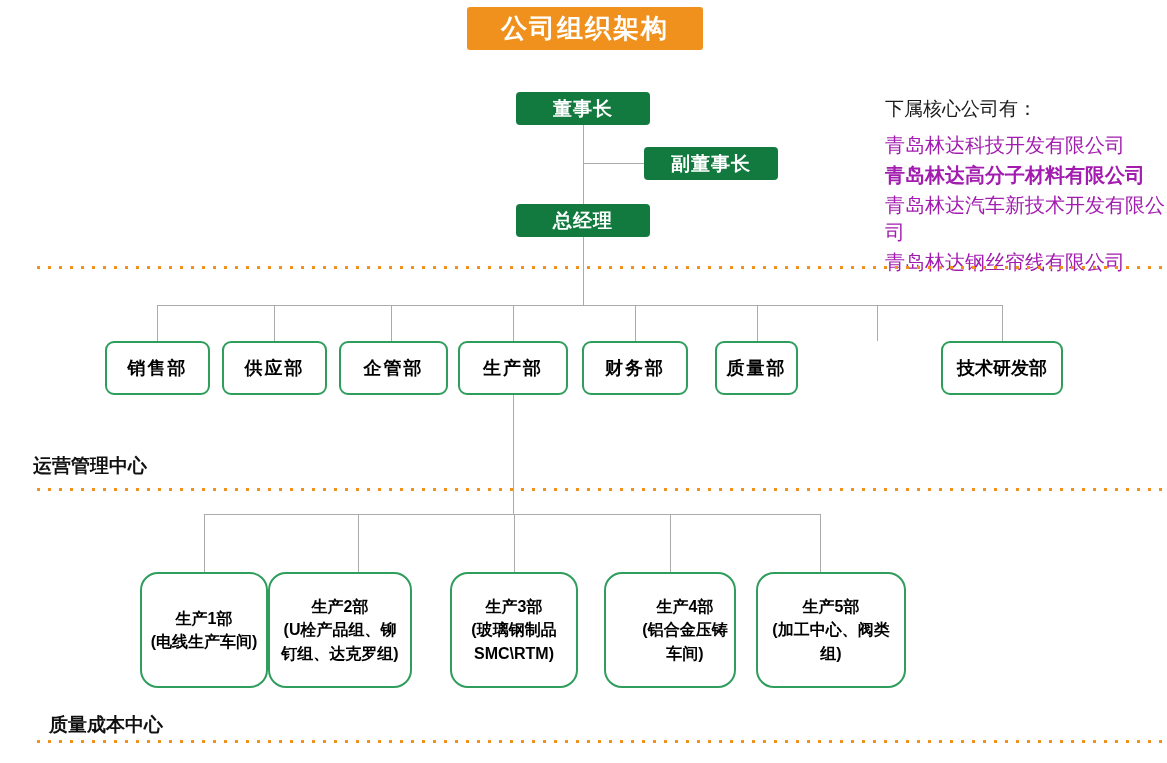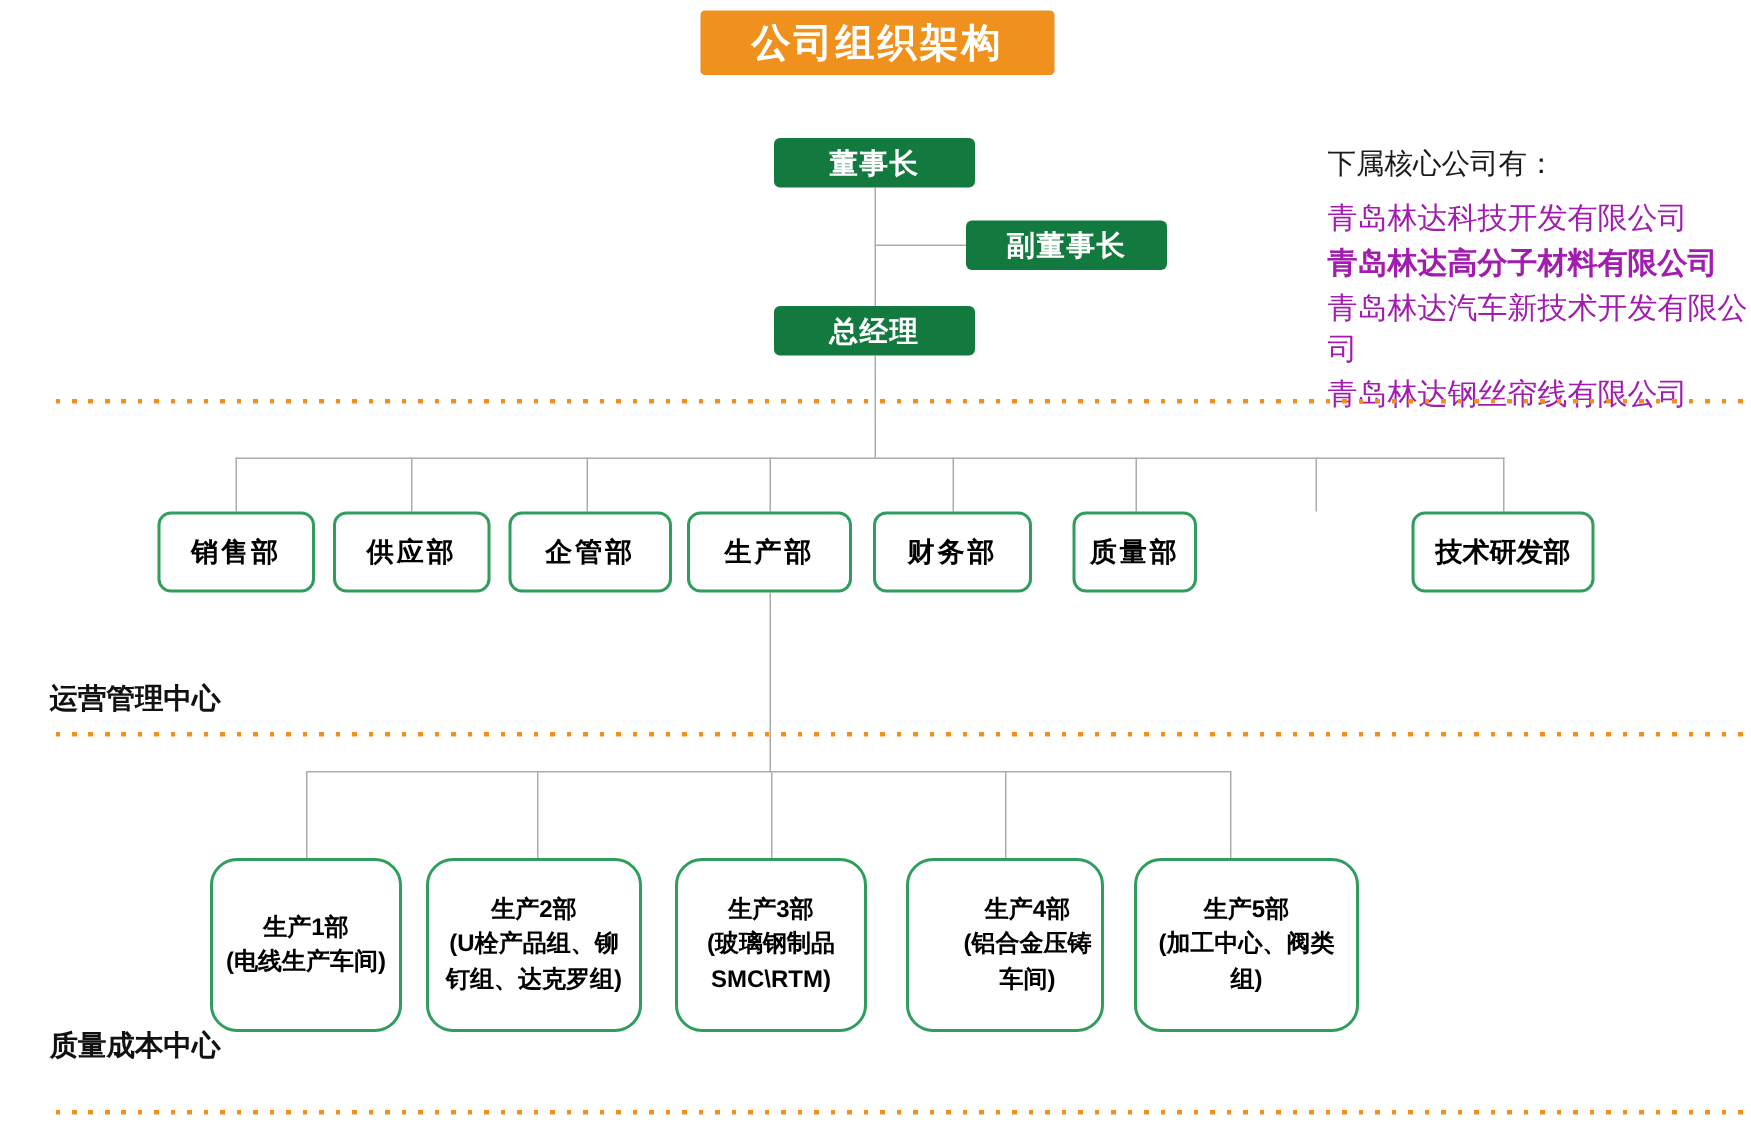--- a/index.html
+++ b/index.html
@@ -92,21 +92,21 @@
   <div class="abs exec-box" id="box-vice-chairman">副董事长</div>
   <div class="abs exec-box" id="box-gm">总经理</div>
 
   <div class="abs sub-title">下属核心公司有：</div>
   <div class="abs sub-item" style="top:132px;">青岛林达科技开发有限公司</div>
   <div class="abs sub-item" style="top:162px;font-weight:bold;">青岛林达高分子材料有限公司</div>
   <div class="abs sub-item" style="top:192px;">青岛林达汽车新技术开发有限公司</div>
   <div class="abs sub-item" style="top:222px;margin-top:27px;">青岛林达钢丝帘线有限公司</div>
 
   <div class="abs section-label" style="top:453px;">运营管理中心</div>
-  <div class="abs section-label" style="top:684px;">质量成本中心</div>
+  <div class="abs section-label" style="top:712px;margin-left:16px;">质量成本中心</div>
 
   <div class="abs dotted-line" style="top:266px;"></div>
   <div class="abs dotted-line" style="top:488px;"></div>
   <div class="abs dotted-line" style="top:740px;"></div>
 
   <div class="abs line vline" style="left:583px; top:125px; height:79px;"></div>
   <div class="abs line hline" style="left:583px; top:163px; width:61px;"></div>
 
   <div class="abs line vline" style="left:583px; top:237px; height:68px;"></div>
   <div class="abs line hline" style="left:157px; top:305px; width:846px;"></div>
@@ -130,21 +130,21 @@
   <div class="abs line vline" style="left:513px; top:395px; height:119px;"></div>
   <div class="abs line hline" style="left:204px; top:514px; width:616px;"></div>
   <div class="abs line vline" style="left:204px; top:514px; height:58px;"></div>
   <div class="abs line vline" style="left:358px; top:514px; height:58px;"></div>
   <div class="abs line vline" style="left:514px; top:514px; height:58px;"></div>
   <div class="abs line vline" style="left:670px; top:514px; height:58px;"></div>
   <div class="abs line vline" style="left:820px; top:514px; height:58px;"></div>
 
   <div class="abs prod-box" style="left:140px; width:128px;">生产1部
 (电线生产车间)</div>
-  <div class="abs prod-box" style="left:284px; width:144px;">生产2部
+  <div class="abs prod-box" style="left:268px; width:144px;">生产2部
 (U栓产品组、铆钉组、达克罗组)</div>
   <div class="abs prod-box" style="left:450px; width:128px;">生产3部
 (玻璃钢制品SMC\RTM)</div>
   <div class="abs prod-box" style="left:604px; width:132px;padding-left:36px;">生产4部
 (铝合金压铸车间)</div>
   <div class="abs prod-box" style="left:756px; width:150px;">生产5部
 (加工中心、阀类组)</div>
 
 </div>
 

